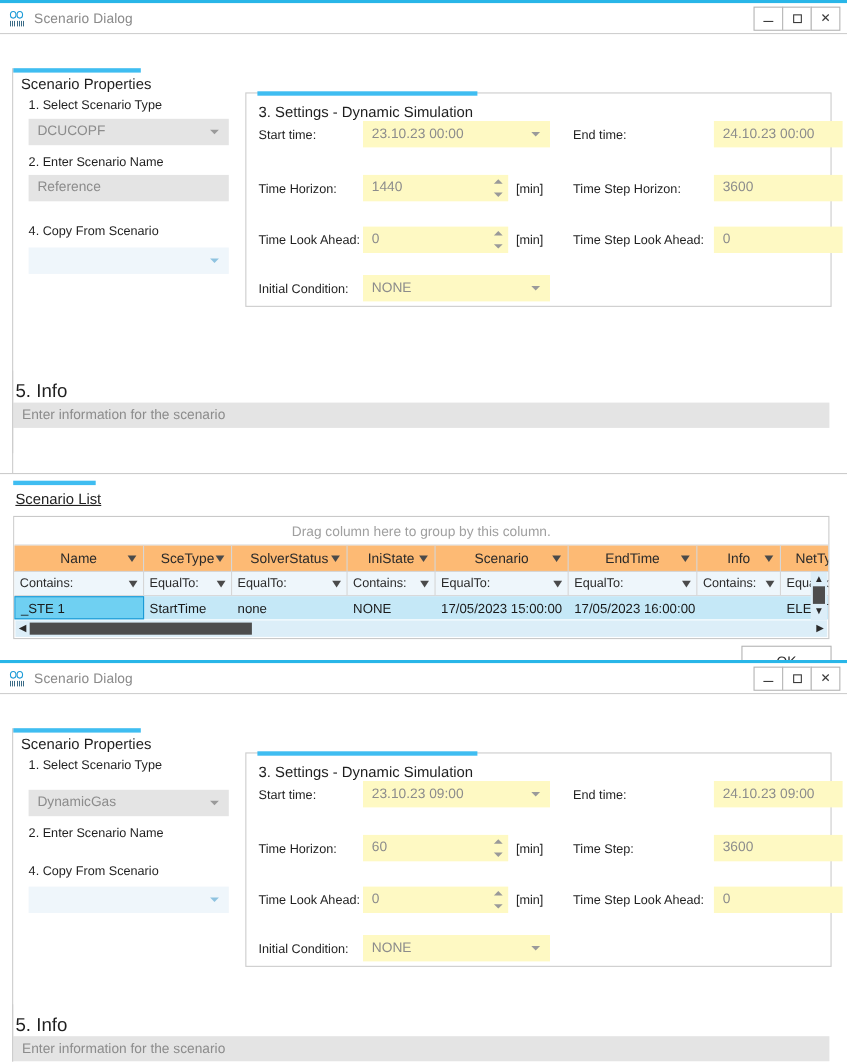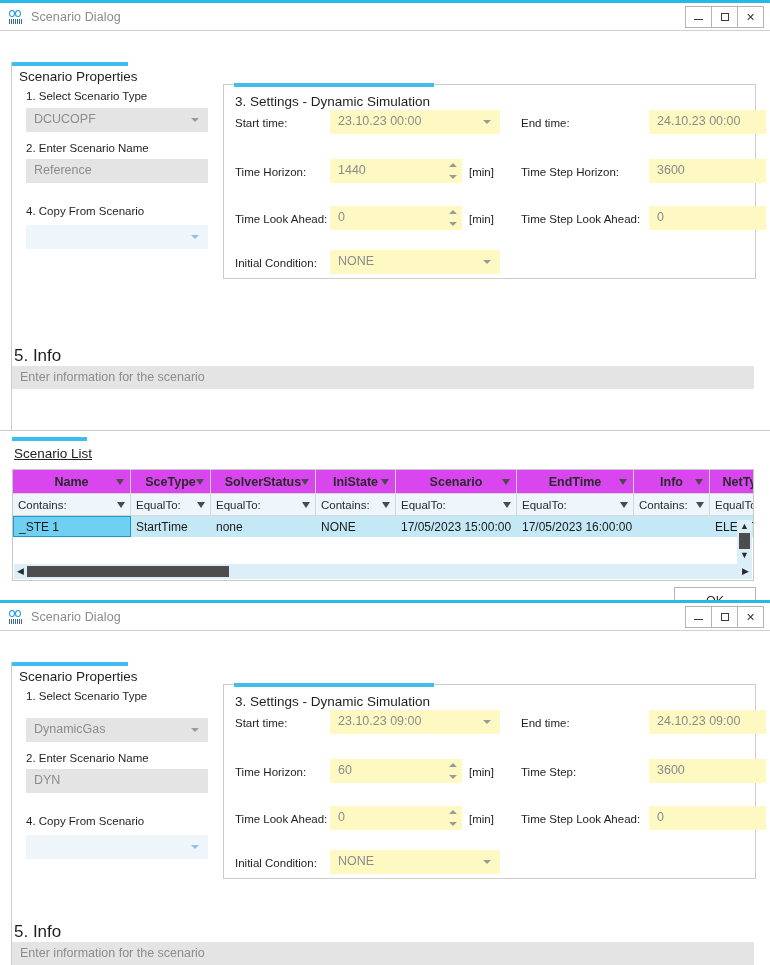--- a/index.html
+++ b/index.html
@@ -288,23 +288,22 @@
     justify-content: center;
     font-size: 12.5px;
     color: #a0a0a0;
   }
   .grid-headrow, .grid-filterrow, .grid-datarow {
     display: flex;
     box-sizing: border-box;
   }
   .grid-headrow {
     height: 24px;
-    background: #d946ef;
+    background: #fdba74;
     border-bottom: 1px solid #d6d6d6;
-    font-weight: bold;
   }
   .grid-headrow .cell {
     border-right: 1px solid #d6d6d6;
     display: flex;
     align-items: center;
     justify-content: center;
     font-size: 12.5px;
     color: #2a2a2a;
     position: relative;
     box-sizing: border-box;
@@ -540,20 +539,23 @@
       </div>
       <div class="vline" style="left:11px;top:306px;height:93px;"></div>
     </div>
 
     <div class="panel-divider" style="top:399px;"></div>
 
     <div class="accent-bar" style="left:12px;top:406px;width:75px;"></div>
     <div class="section-title" style="left:14px;top:415px;text-decoration:underline;">Scenario List</div>
 
     <div class="grid-wrap" style="left:12px;top:438px;width:742px;height:112px;">
+      <div class="grid-groupbar">
+        <span>Drag column here to group by this column.</span>
+      </div>
 
       <div class="grid-headrow">
         <div class="cell" style="width:118px;">
             <span>Name</span>
             <span class="head-filter-icon"></span>
           </div>
         <div class="cell" style="width:80px;">
             <span>SceType</span>
             <span class="head-filter-icon"></span>
           </div>
@@ -673,23 +675,20 @@
     <div class="props-panel">
       <div class="props-title">Scenario Properties</div>
 
       <div class="field-label">1. Select Scenario Type</div>
       <div class="control" style="margin-top:16px;width:182px;">
         <span class="ctrl-text">DynamicGas</span>
         <span class="arrow"></span>
       </div>
 
       <div class="field-label" style="margin-top:10px;">2. Enter Scenario Name</div>
-      <div class="control" style="margin-top:5px;width:182px;">
-        <span class="ctrl-text">DYN</span>
-      </div>
 
       <div class="field-label" style="margin-top:22px;">4. Copy From Scenario</div>
       <div class="control empty-combo" style="margin-top:8px;width:182px;">
         <span class="ctrl-text"></span>
         <span class="arrow"></span>
       </div>
     </div>
 
     <div class="settings-panel" style="left:223px;top:53px;width:533px;height:195px;">
       <div class="settings-accent" style="left:10px;width:200px;"></div>

